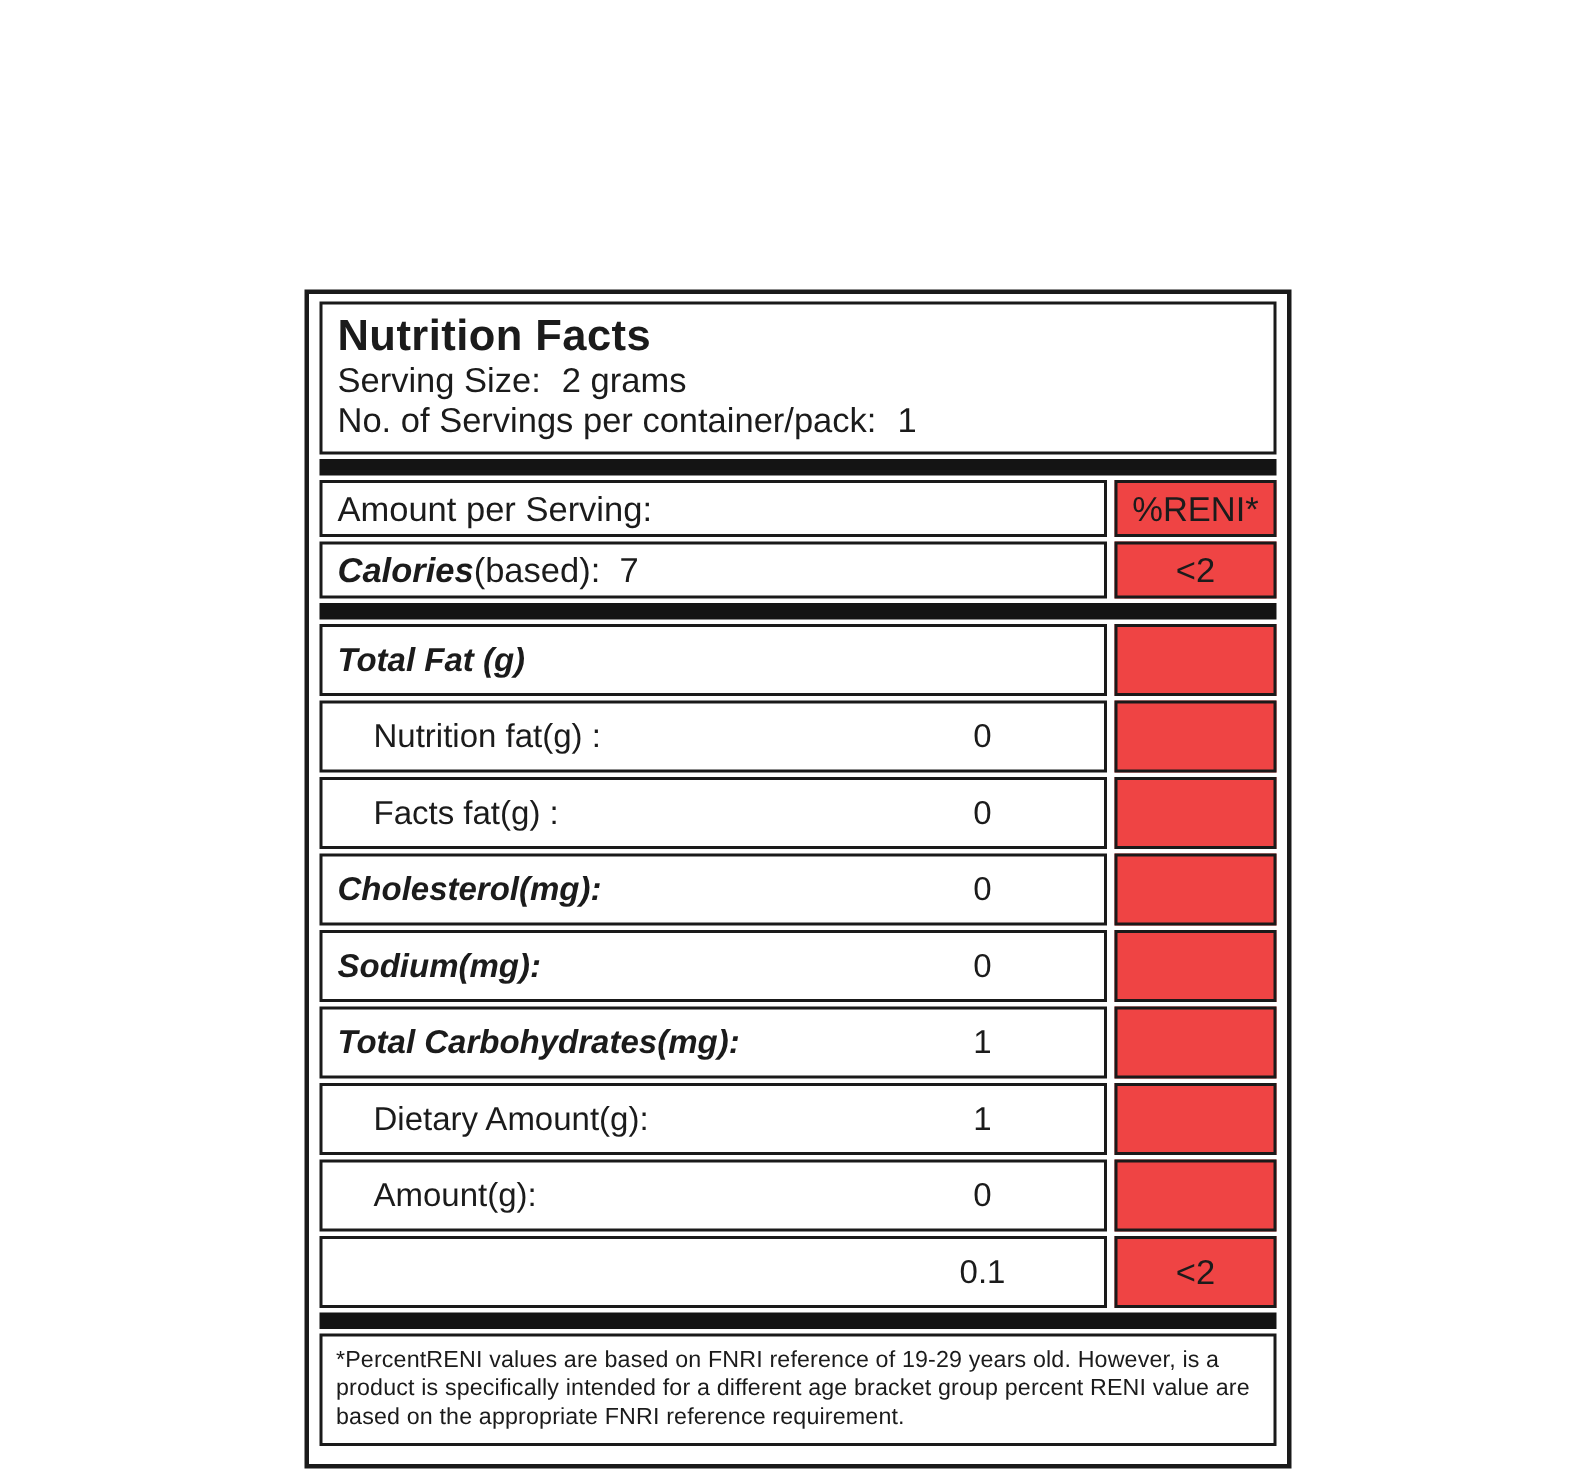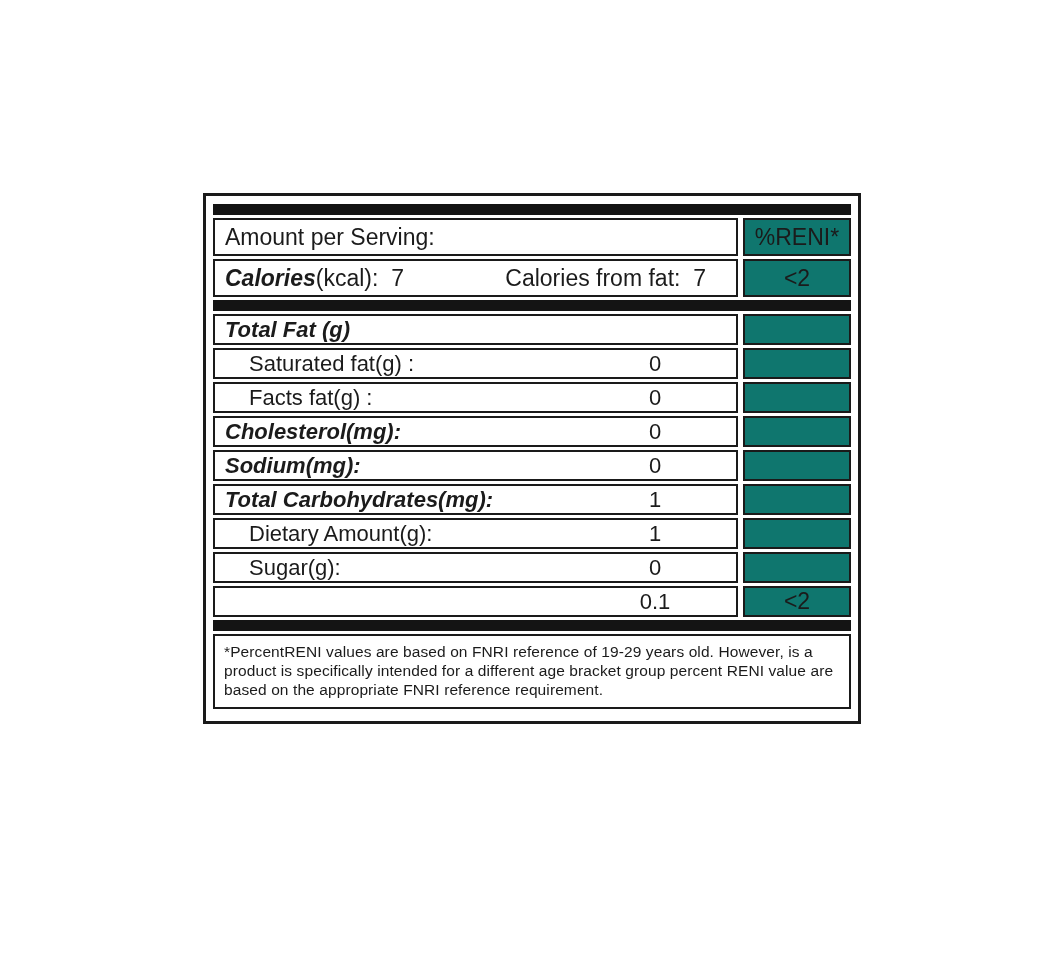--- a/index.html
+++ b/index.html
@@ -41,32 +41,32 @@
   }
   .segment { display: flex; flex-direction: column; row-gap: 3px; }
   .t-row { display: flex; align-items: stretch; }
   .main-cell {
     flex: 1;
     border: 2px solid #1a1a1a;
     display: flex;
     align-items: center;
     padding-left: 10px;
     font-size: 22px;
-    height: 31px;
+    height: 48px;
     background: #fff;
   }
   .reni-cell {
     width: 108px;
     margin-left: 5px;
     border: 2px solid #1a1a1a;
     display: flex;
     align-items: center;
     justify-content: center;
     font-size: 23px;
-    background: #0f766e;
+    background: #ef4444;
   }
   .row-a .main-cell { height: 38px; font-size: 23px; }
   .bold { font-weight: 700; font-style: italic; }
   .indent .main-cell, .main-cell.indent { padding-left: 34px; }
   .value-span {
     width: 110px;
     text-align: center;
     margin-left: auto;
     margin-right: 26px;
   }
@@ -82,39 +82,43 @@
     font-weight: 400;
     line-height: 19px;
     letter-spacing: 0.1px;
   }
 </style>
 </head>
 <body>
 
 <div class="label-box">
 
+  <div class="header-box">
+    <div class="title">Nutrition Facts</div>
+    <div class="header-line"><span>Serving Size:</span><span class="hval">2 grams</span></div>
+    <div class="header-line"><span>No. of Servings per container/pack:</span><span class="hval">1</span></div>
+  </div>
 
   <div class="thick-bar"></div>
 
   <div class="segment">
     <div class="t-row row-a">
       <div class="main-cell">
           <span>Amount per Serving:</span>
         </div>
       <div class="reni-cell">
           <span>%RENI*</span>
         </div>
     </div>
     <div class="t-row row-a">
       <div class="main-cell">
         <span class="bold">Calories</span>
-          <span>(kcal):</span>
+          <span>(based):</span>
           <span class="sp2">&nbsp;&nbsp;</span>
           <span>7</span>
-        <span class="cal-group2"><span>Calories from fat:</span><span class="sp2">&nbsp;&nbsp;</span><span>7</span></span>
       </div>
       <div class="reni-cell">
           <span>&lt;2</span>
         </div>
     </div>
   </div>
 
   <div class="thick-bar"></div>
 
   <div class="segment">
@@ -124,21 +128,21 @@
           <span class="bold">Total Fat (g)</span>
           <span class="value-span"></span>
         </div>
       <div class="reni-cell">
           <span></span>
         </div>
     </div>
 
     <div class="t-row indent">
       <div class="main-cell">
-          <span>Saturated fat(g) :</span>
+          <span>Nutrition fat(g) :</span>
           <span class="value-span">0</span>
         </div>
       <div class="reni-cell">
           <span></span>
         </div>
     </div>
 
     <div class="t-row indent">
       <div class="main-cell">
           <span>Facts fat(g) :</span>
@@ -184,21 +188,21 @@
           <span>Dietary Amount(g):</span>
           <span class="value-span">1</span>
         </div>
       <div class="reni-cell">
           <span></span>
         </div>
     </div>
 
     <div class="t-row indent">
       <div class="main-cell">
-          <span>Sugar(g):</span>
+          <span>Amount(g):</span>
           <span class="value-span">0</span>
         </div>
       <div class="reni-cell">
           <span></span>
         </div>
     </div>
 
     <div class="t-row">
       <div class="main-cell">
           <span class="value-span">0.1</span>

